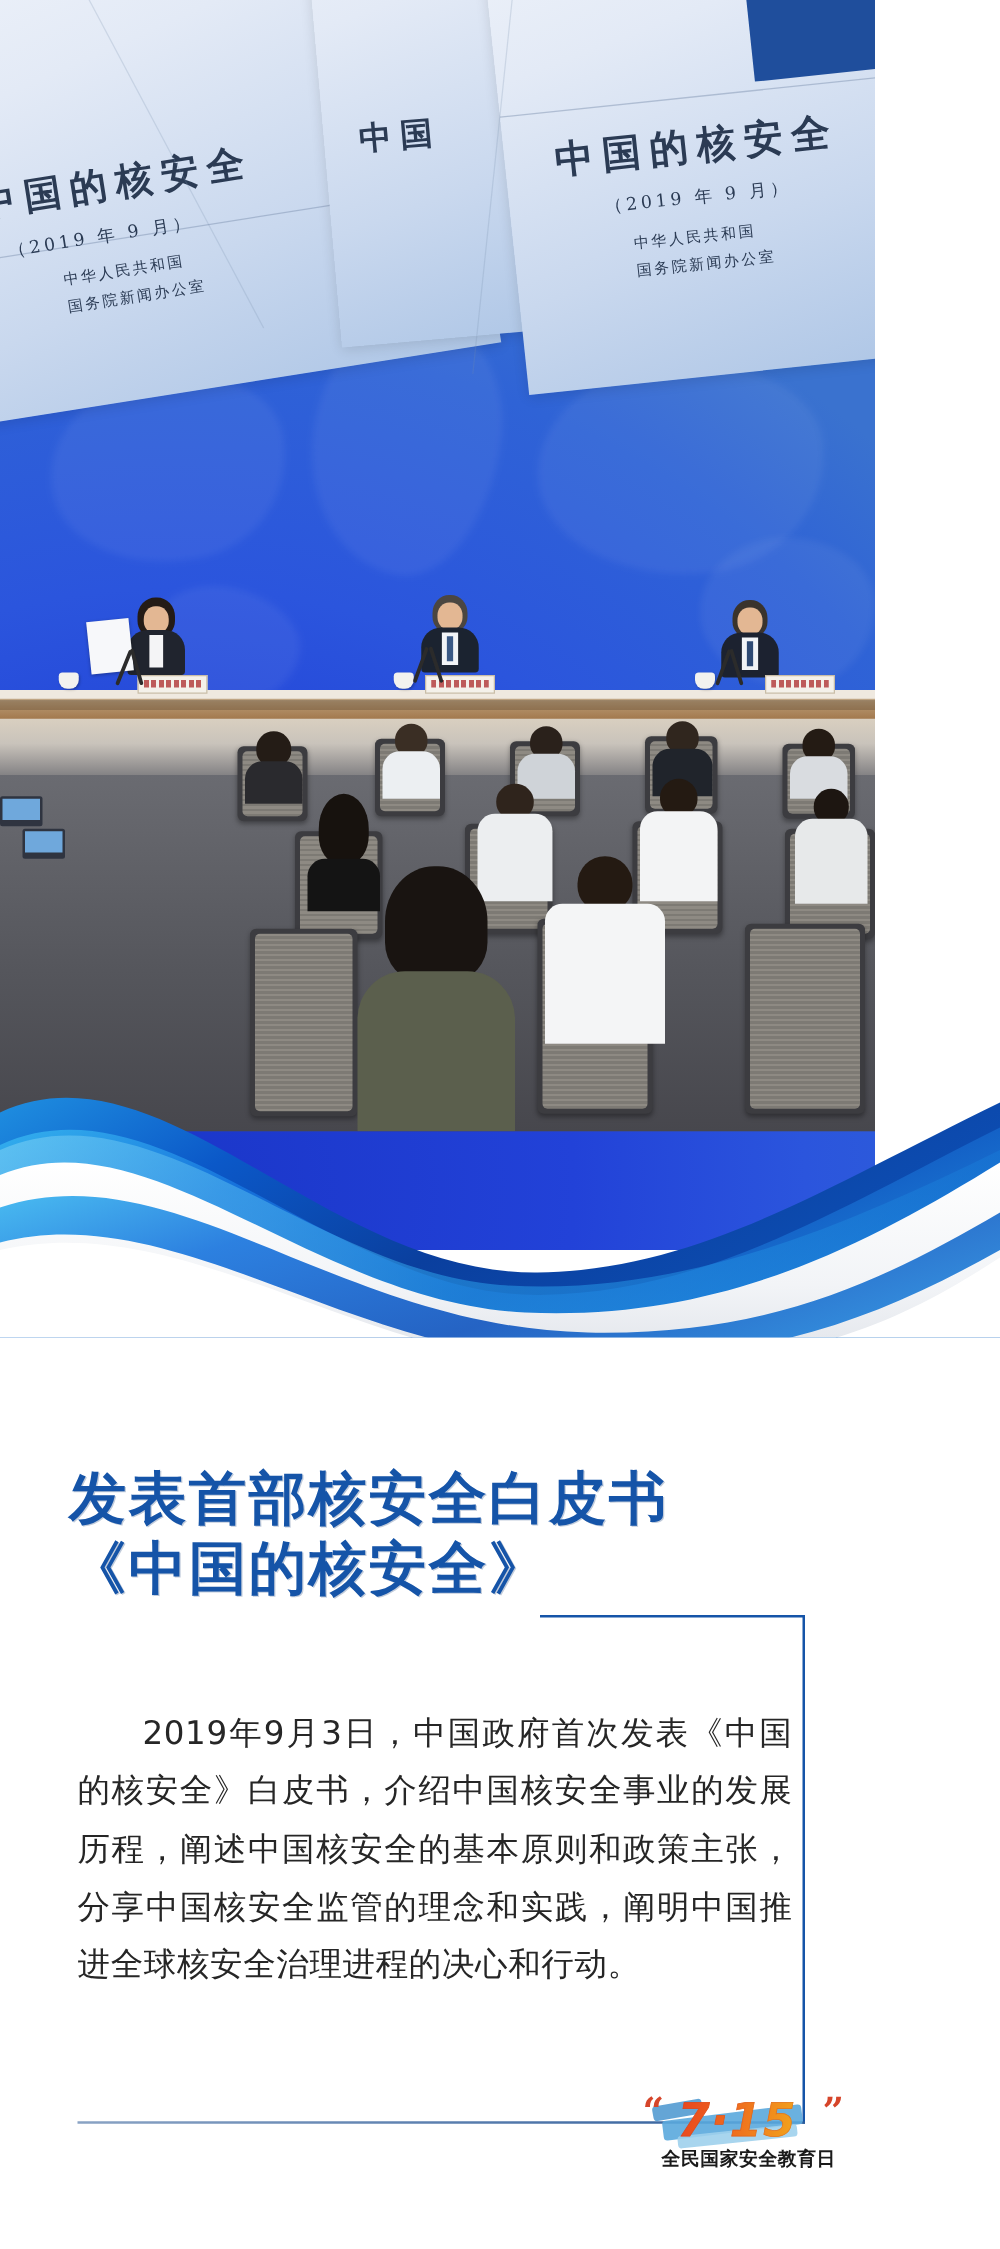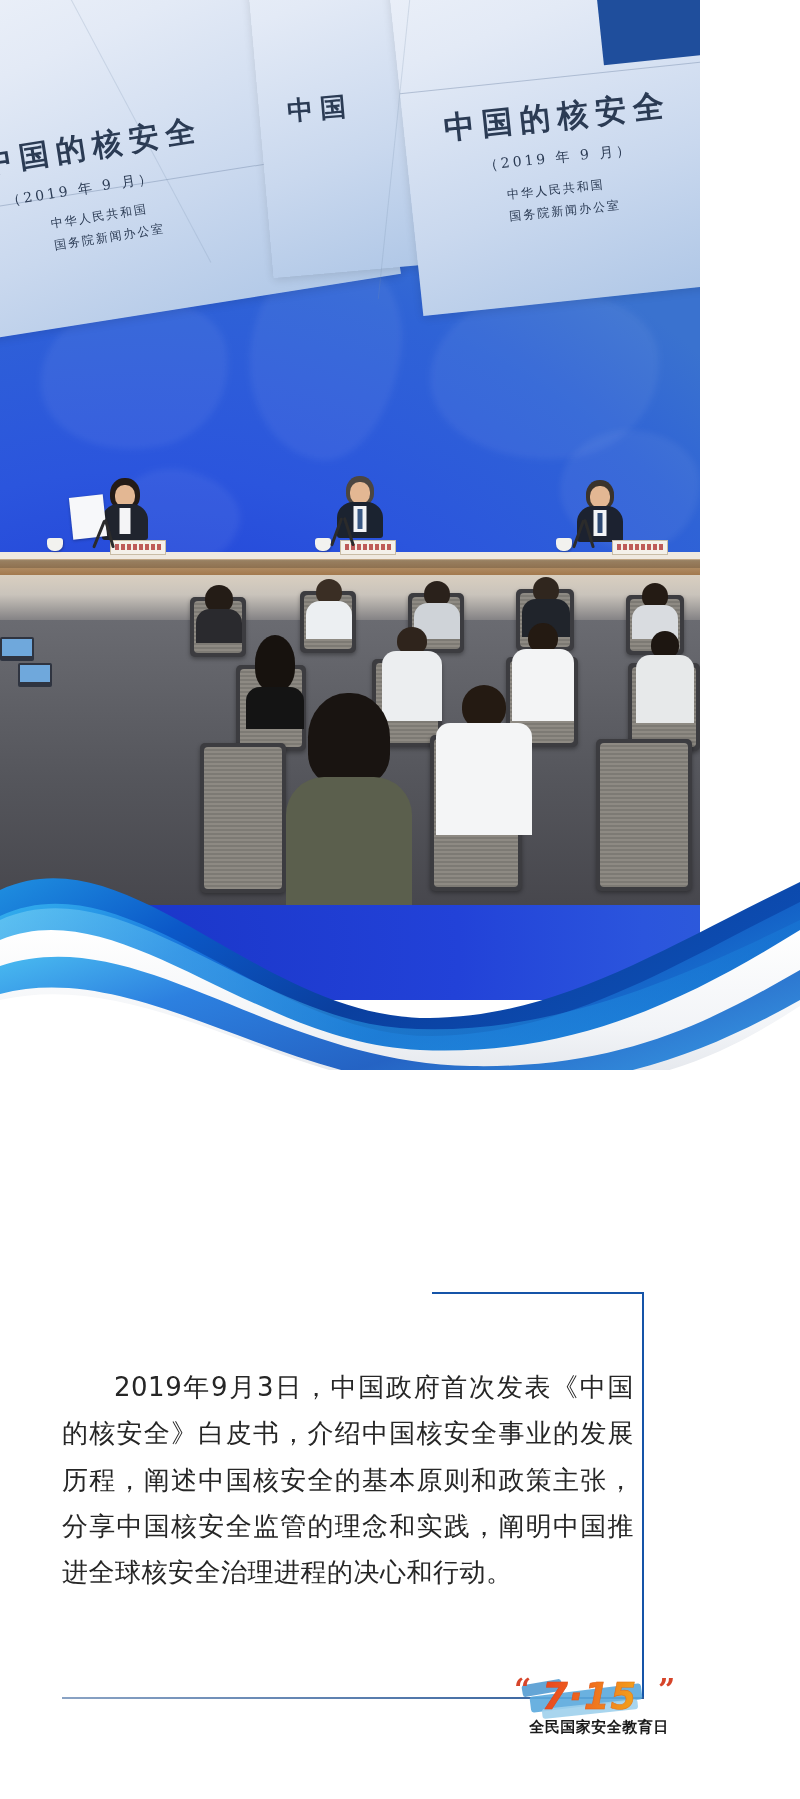--- a/index.html
+++ b/index.html
@@ -323,20 +323,22 @@
     <path d="M0,170 C120,120 250,272 420,280 C575,287 690,228 800,160 L800,300 L0,300 Z" fill="url(#gWhite)"></path>
 
     <path d="M0,196 C140,150 270,292 470,296 C620,299 710,252 800,200 L800,230 C700,286 610,320 460,318 C280,316 140,188 0,224 Z" fill="url(#gMid)" opacity="0.9"></path>
 
     <path d="M0,230 C150,196 290,322 470,324 C640,326 720,288 800,236 L800,300 L0,300 Z" fill="#ffffff"></path>
   </svg>
 
   <div class="content">
 
     <div class="title">
+      <span>发表首部核安全白皮书</span>
+      <span class="l2">《中国的核安全》</span>
     </div>
 
     <div class="rule-top"></div>
     <div class="rule-right"></div>
 
     <p class="body-copy">2019年9月3日，中国政府首次发表《中国的核安全》白皮书，介绍中国核安全事业的发展历程，阐述中国核安全的基本原则和政策主张，分享中国核安全监管的理念和实践，阐明中国推进全球核安全治理进程的决心和行动。</p>
 
     <div class="rule-bottom"></div>
   </div>
 

